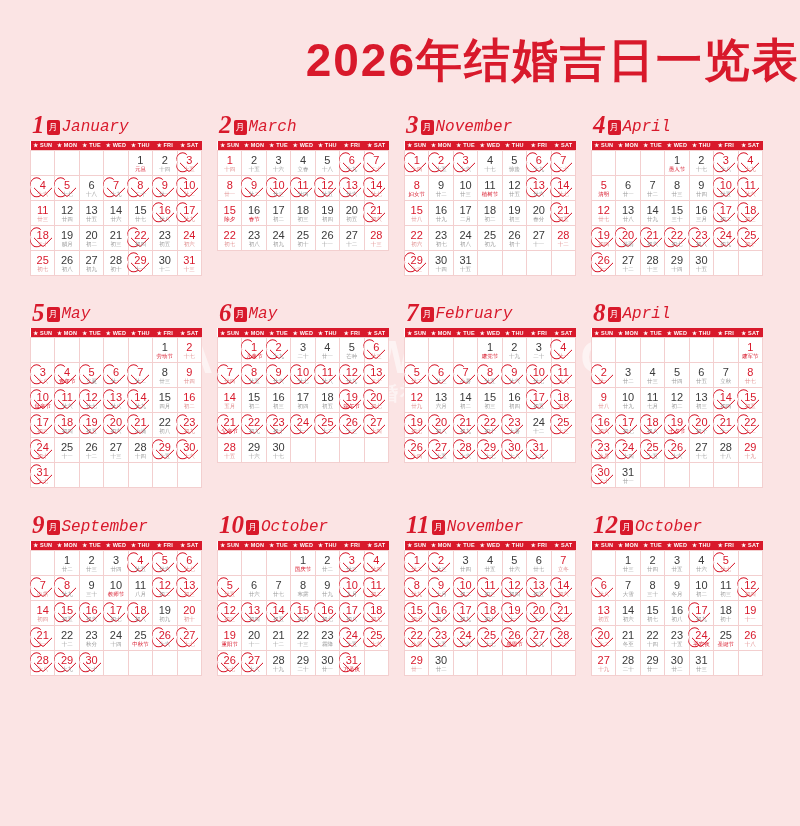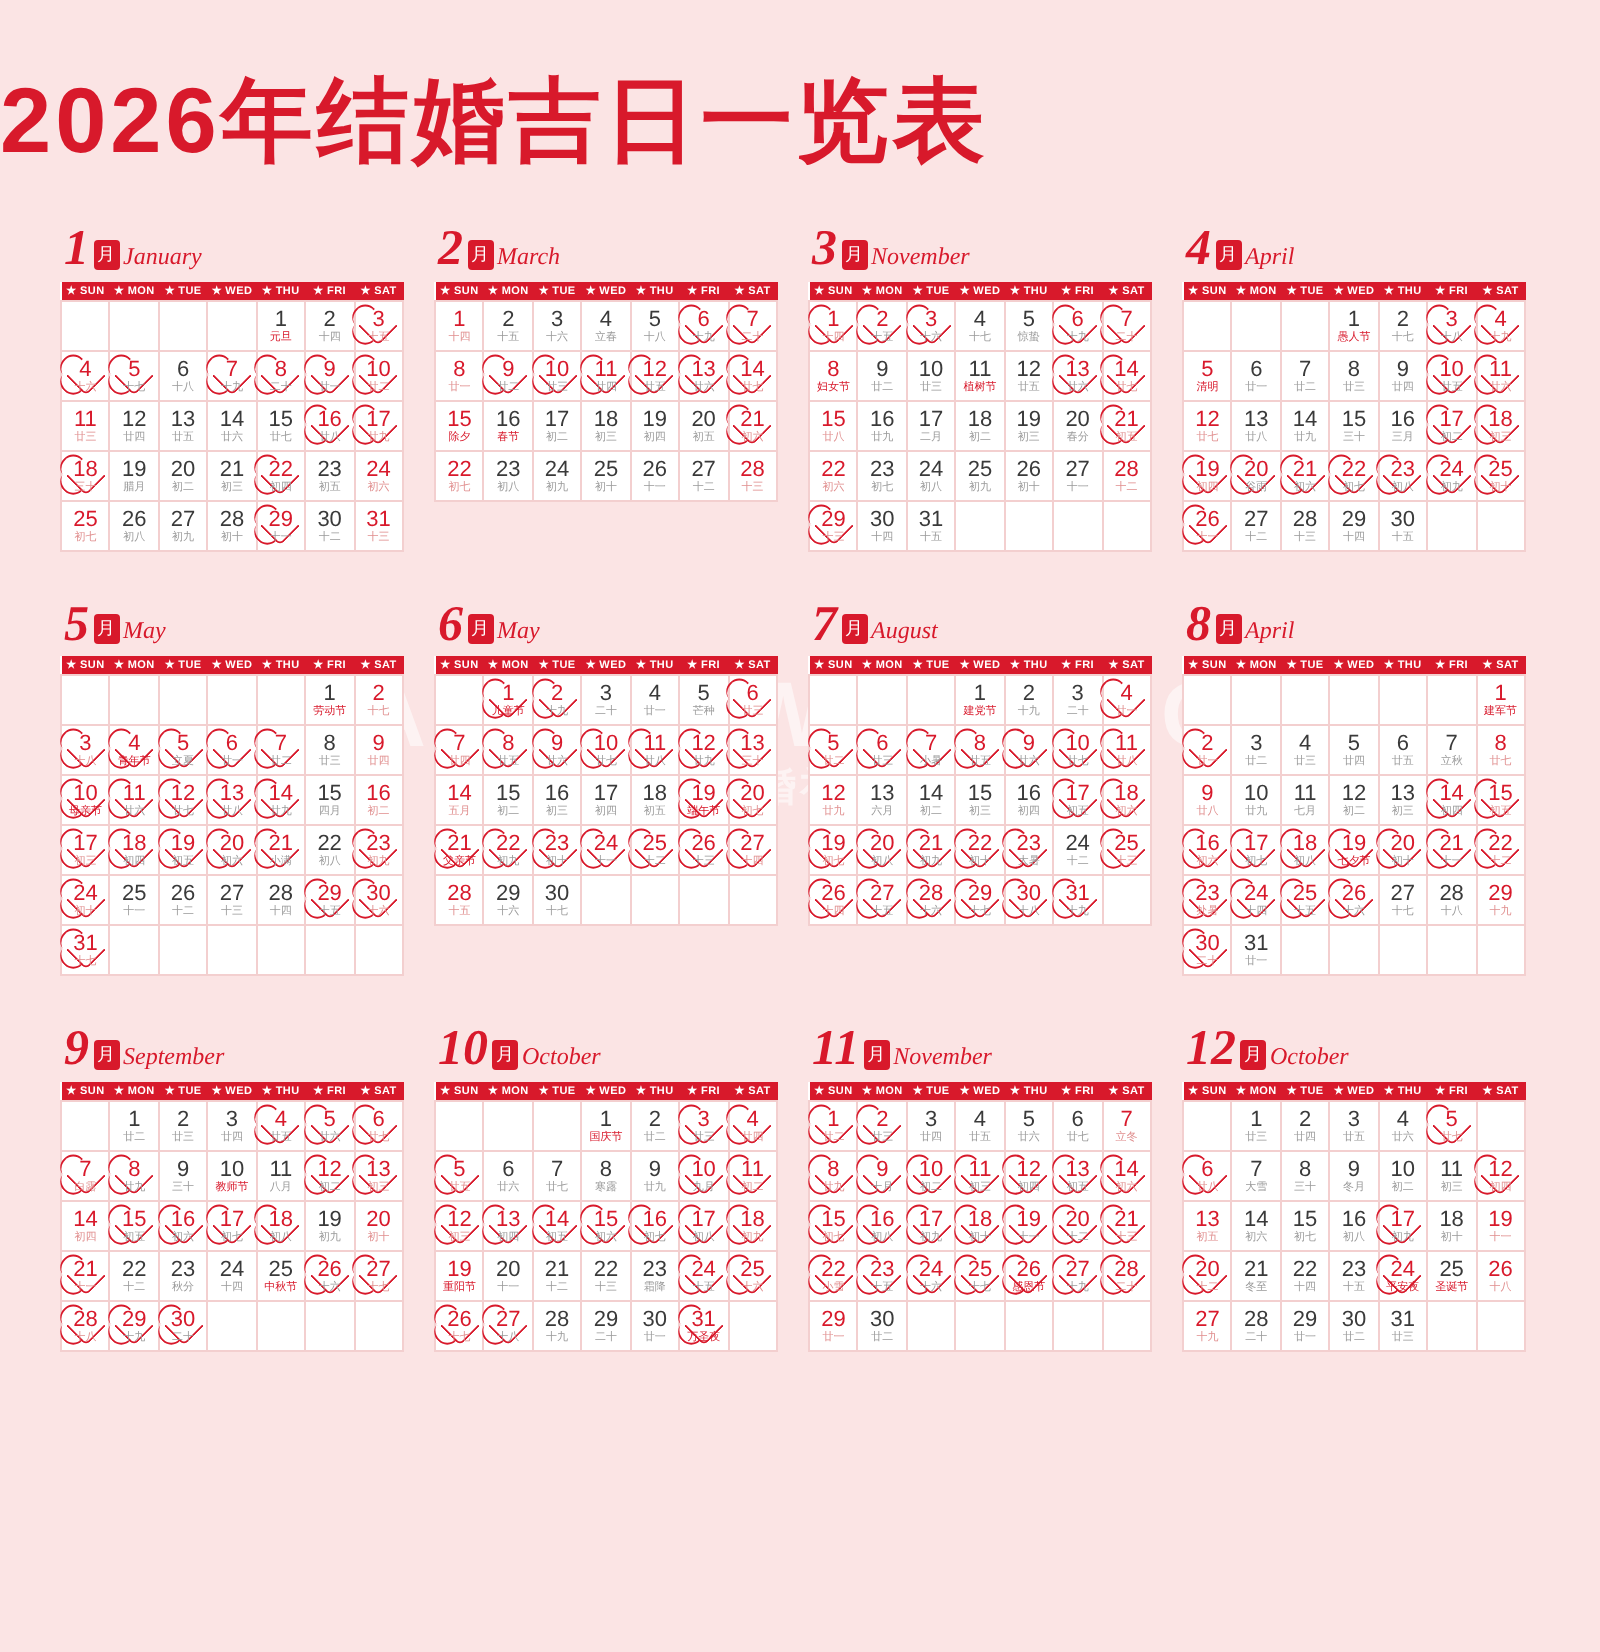--- a/index.html
+++ b/index.html
@@ -18,21 +18,21 @@
     letter-spacing:4px;
     color:rgba(255,255,255,.55);
     font-weight:bold;
     pointer-events:none;
     user-select:none;
   }
   .watermark .wm-sub{font-size:20px;letter-spacing:2px;display:block;margin-top:-4px;}
   h1.title{
     margin:0;
     padding-top:30px;
-    text-align:left;
+    text-align:right;
     color:#d8192b;
     font-size:46px;
     font-weight:bold;
     letter-spacing:2px;
     font-family:"Liberation Sans", sans-serif;
   }
   .grid{
     position:relative;
     margin:22px auto 0;
     width:740px;
@@ -63,24 +63,24 @@
   .m-yue{
     background:#d8192b;
     color:#fff;
     font-size:9px;
     padding:1px 2px;
     border-radius:2px;
     margin-bottom:2px;
   }
   .m-en{
     color:#d8192b;
-    font-size:12px;
+    font-size:16px;
     font-style:italic;
     margin-bottom:1px;
-    font-family:Liberation Serif, serif;
+    font-family:Liberation Mono, monospace;
   }
   table.cal{
     border-collapse:collapse;
     width:172px;
     table-layout:fixed;
     background:#fff;
   }
   table.cal th{
     background:#d8192b;
     color:#fff;
@@ -1187,21 +1187,21 @@
             <td></td>
             <td></td>
           </tr>
         </tbody>
       </table>
     </div>
     <div class="month">
       <div class="m-head">
         <span class="m-num">7</span>
         <span class="m-yue">月</span>
-        <span class="m-en">August</span>
+        <span class="m-en">February</span>
       </div>
       <table class="cal">
         <thead>
           <tr>
             <th>★ SUN</th>
             <th>★ MON</th>
             <th>★ TUE</th>
             <th>★ WED</th>
             <th>★ THU</th>
             <th>★ FRI</th>

